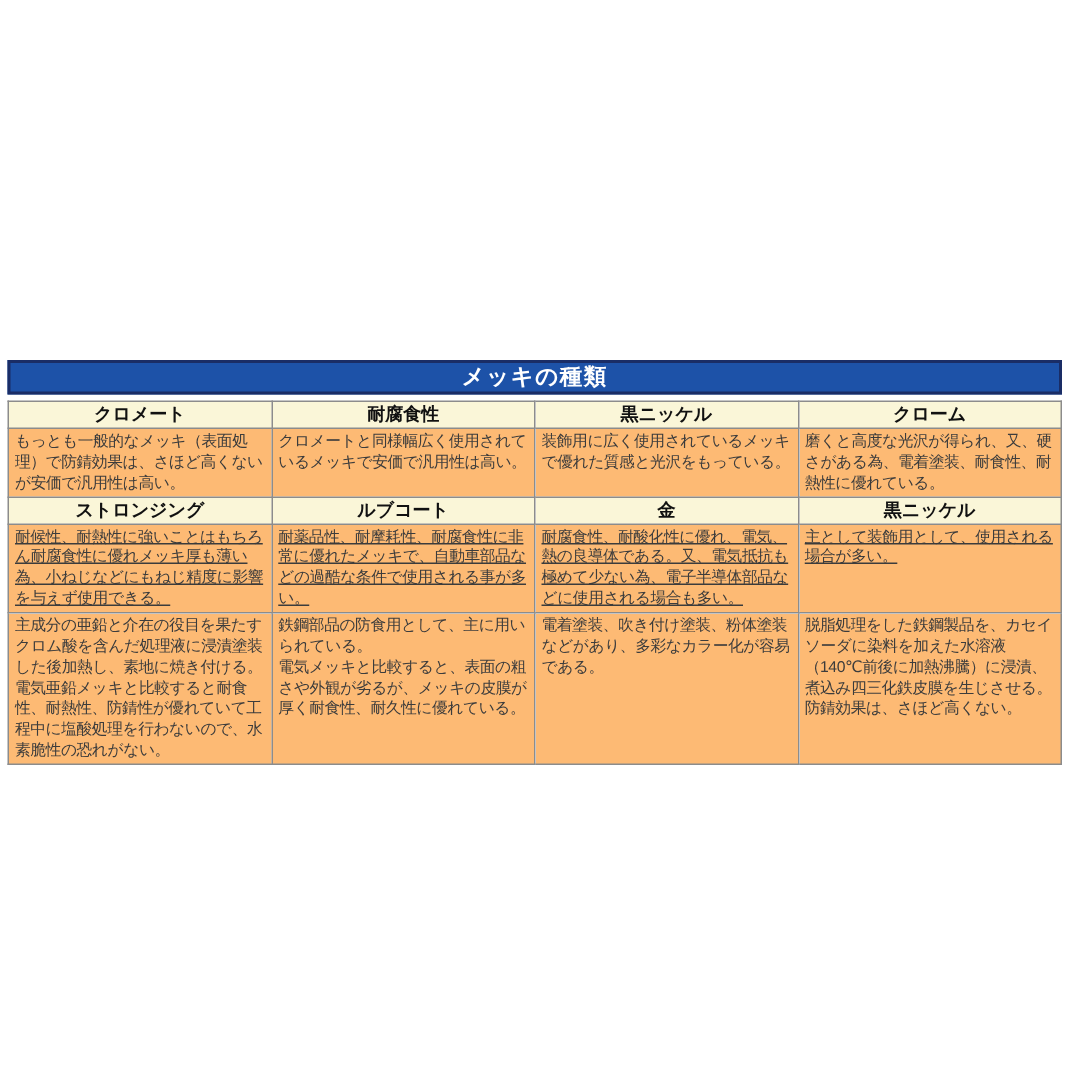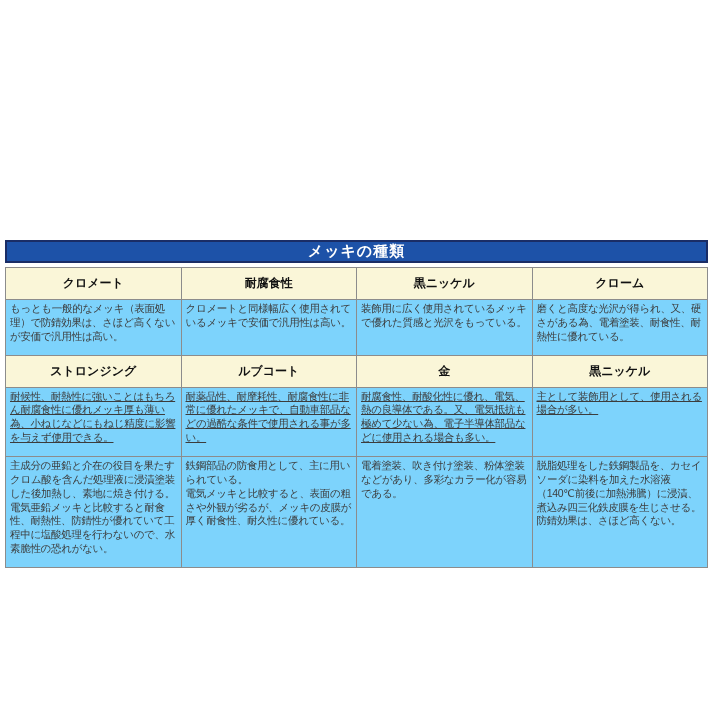--- a/index.html
+++ b/index.html
@@ -34,37 +34,37 @@
     border-collapse: collapse;
     table-layout: fixed;
   }
   table.plating td {
     border: 1px solid var(--table-border, #8c8c8c);
     box-sizing: border-box;
     overflow: hidden;
     width: 25%;
   }
   tr.hrow td {
-    height: 32px;
+    height: 18px;
     background: var(--header-bg, #faf6d8);
     color: var(--header-text, #111111);
     font-size: 12px;
     font-weight: bold;
     text-align: center;
     vertical-align: middle;
     padding: 0 2px;
   }
   tr.brow td {
-    background: #7dd3fc;
+    background: #fdba74;
     color: var(--body-text, #3c3c3c);
     font-size: 10.5px;
     line-height: 1.32;
     vertical-align: top;
     text-align: left;
-    padding: 2px 3px 11px 4px;
+    padding: 2px 3px 1px 4px;
     white-space: pre-line;
     letter-spacing: -0.3px;
   }
   tr.brow.r1 td { height: 33px; }
   tr.brow.r2 td { height: 44px; text-decoration: underline; }
   tr.brow.r3 td { height: 72px; }
 </style>
 </head>
 <body>
 

